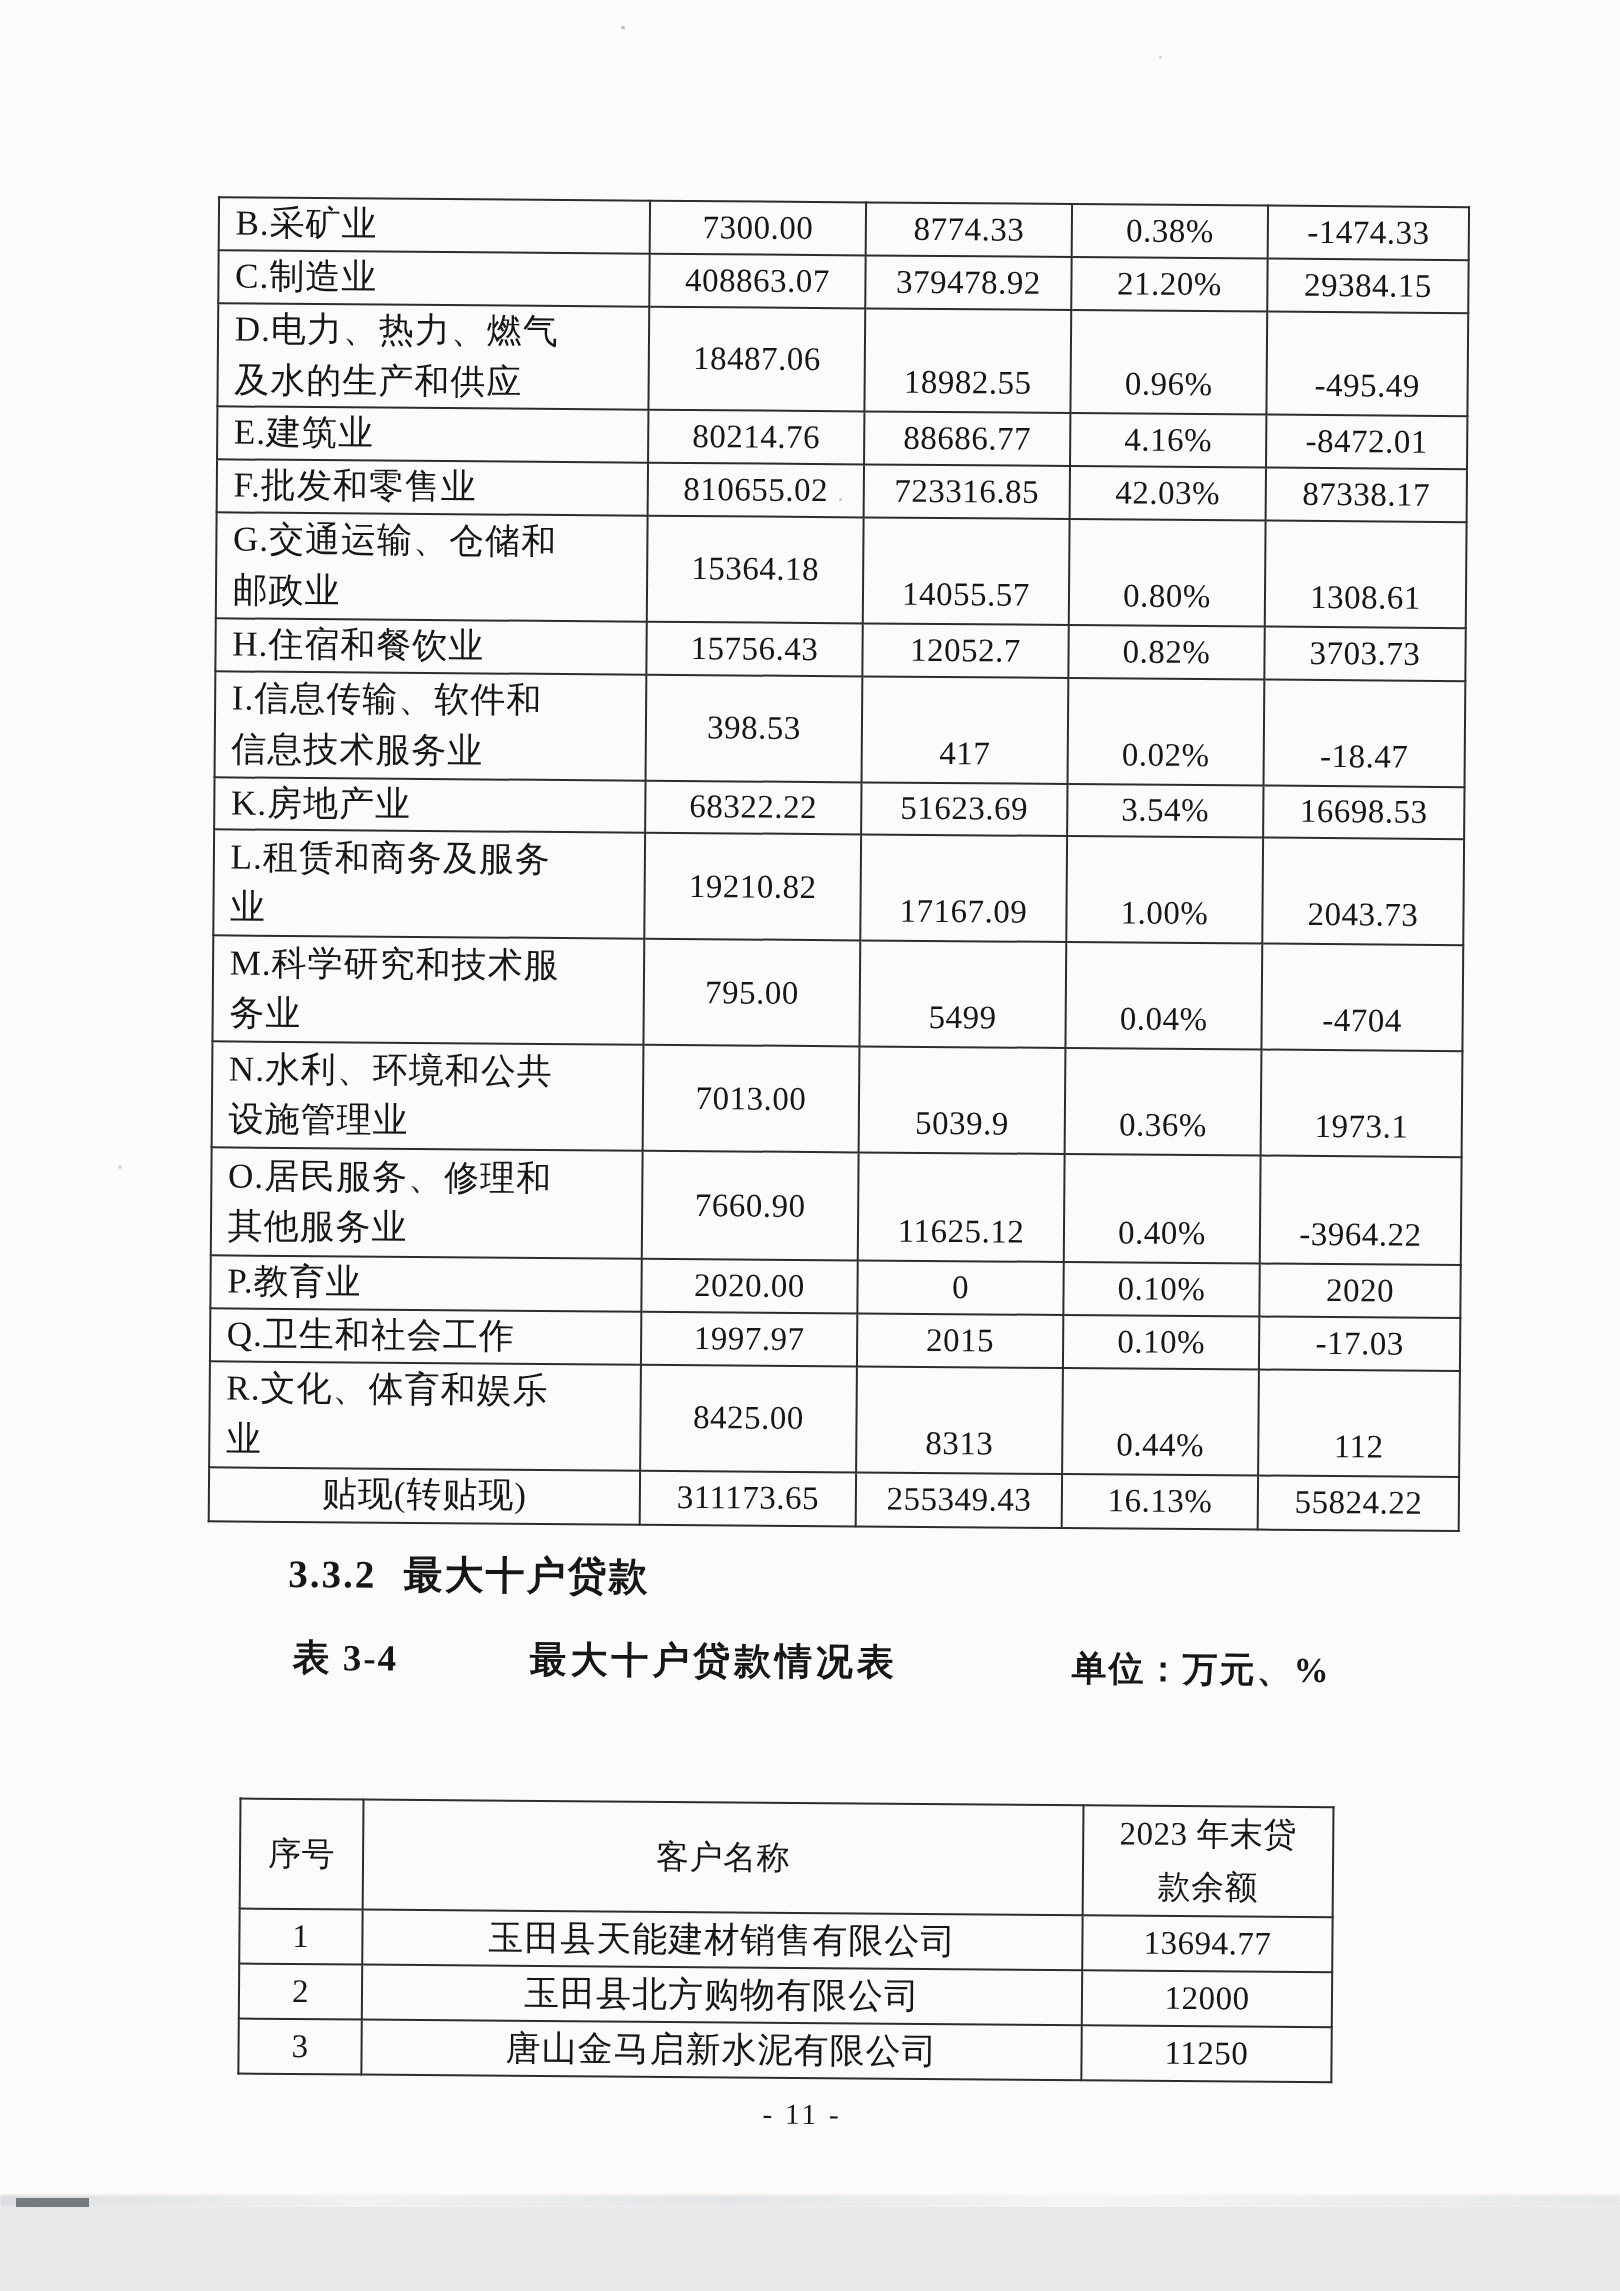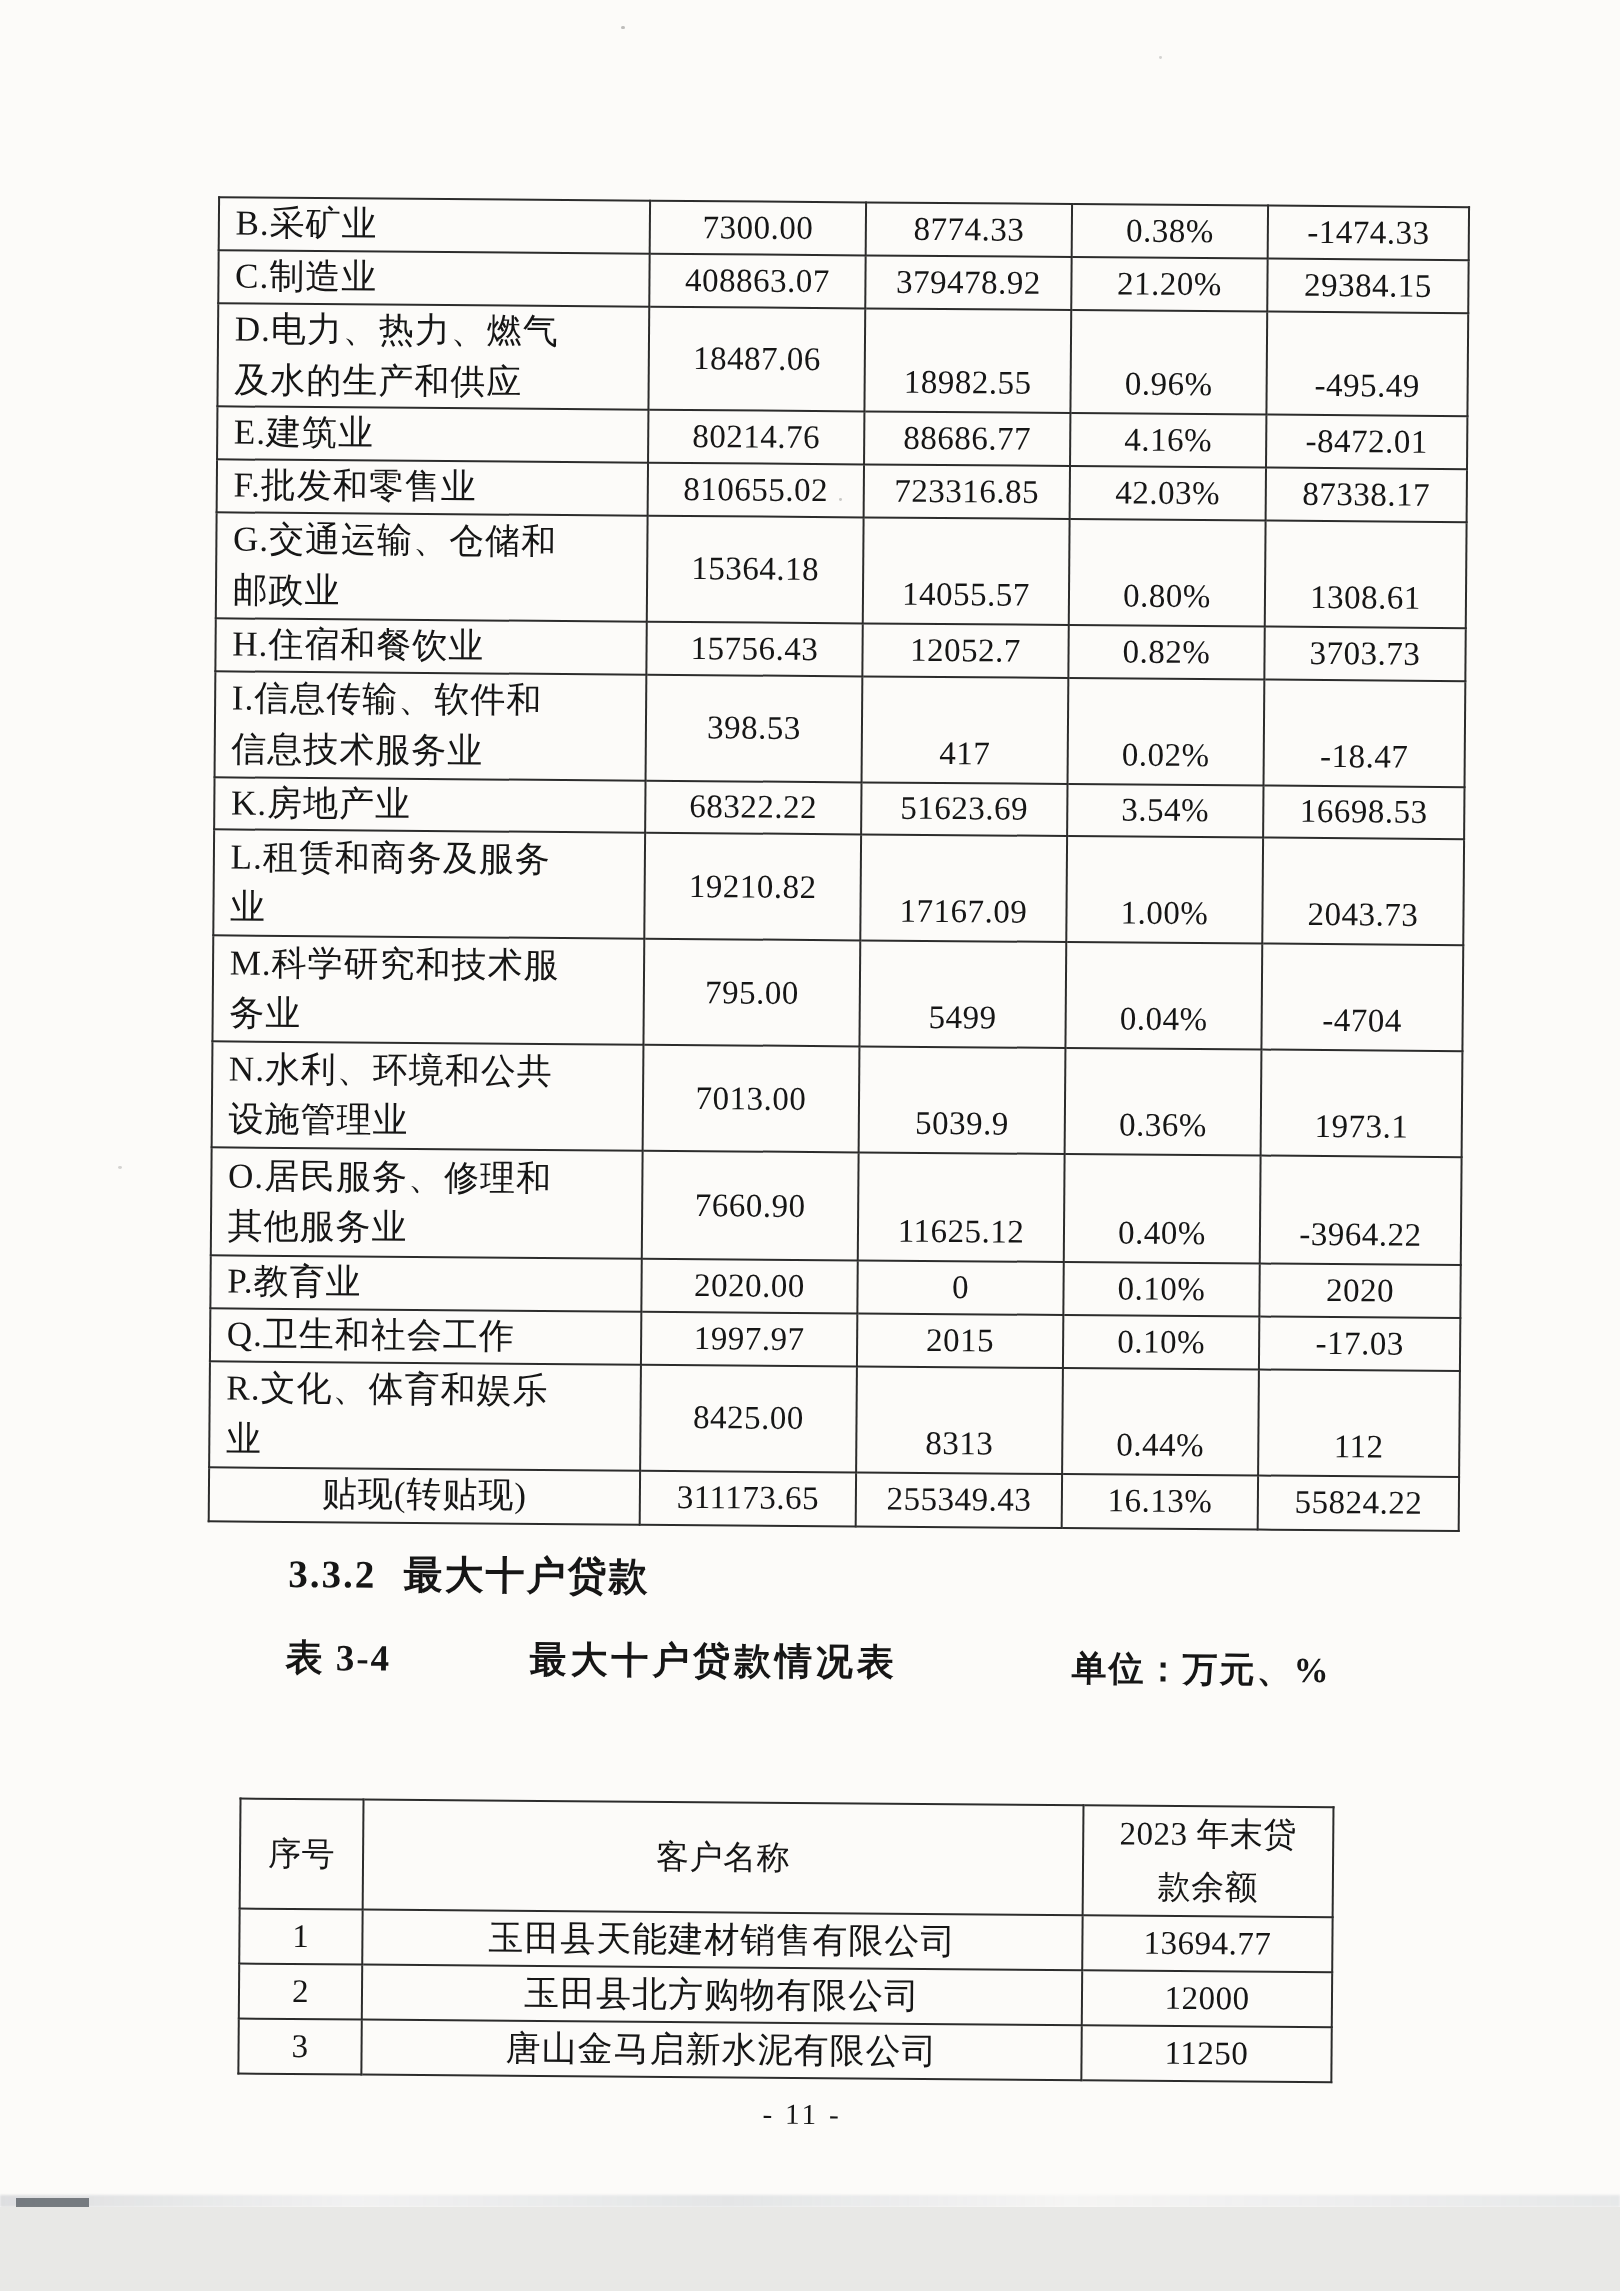--- a/index.html
+++ b/index.html
@@ -57,21 +57,21 @@
     left: 292px;
     top: 1551px;
     font-size: 39px;
     font-weight: bold;
     letter-spacing: 2px;
     white-space: nowrap;
   }
   .section-heading .sec-no { margin-right: 27.4px; }
   .caption-tableno {
     position: absolute;
-    left: 290px;
+    left: 297px;
     top: 1637px;
     font-size: 37px;
     font-weight: bold;
     letter-spacing: 2px;
     white-space: nowrap;
   }
   .caption-title {
     position: absolute;
     left: 534px;
     top: 1637px;

